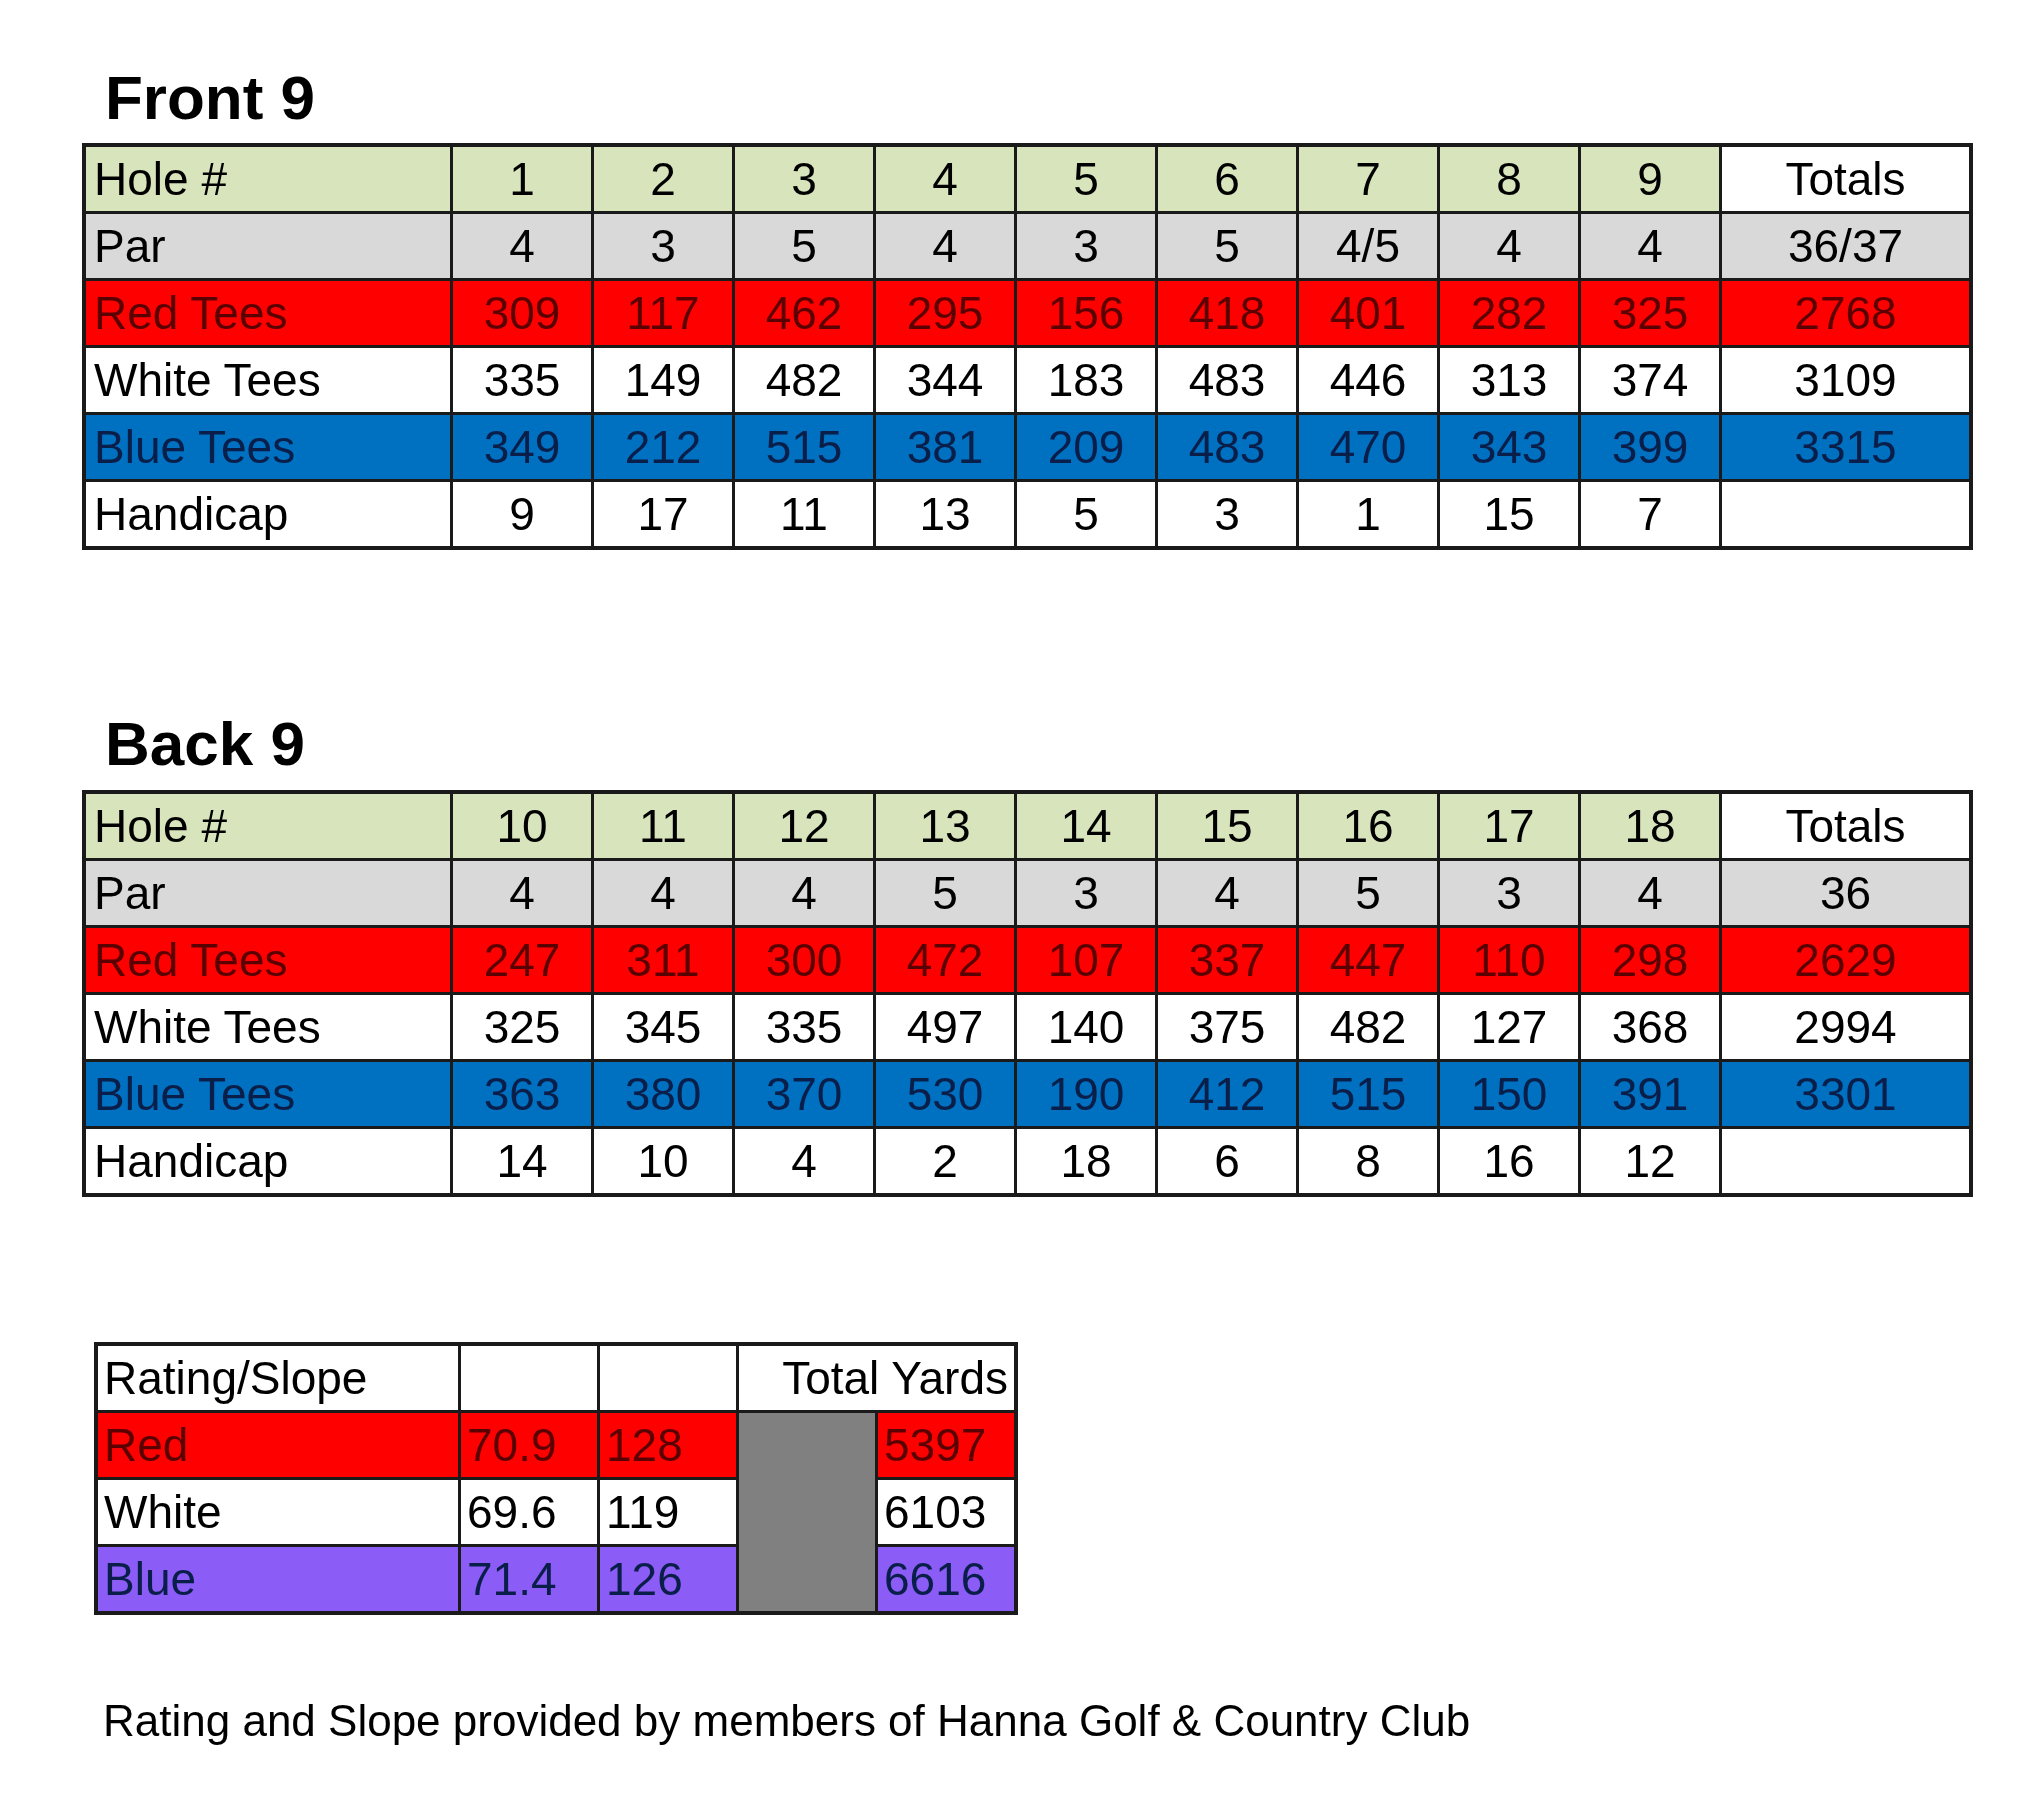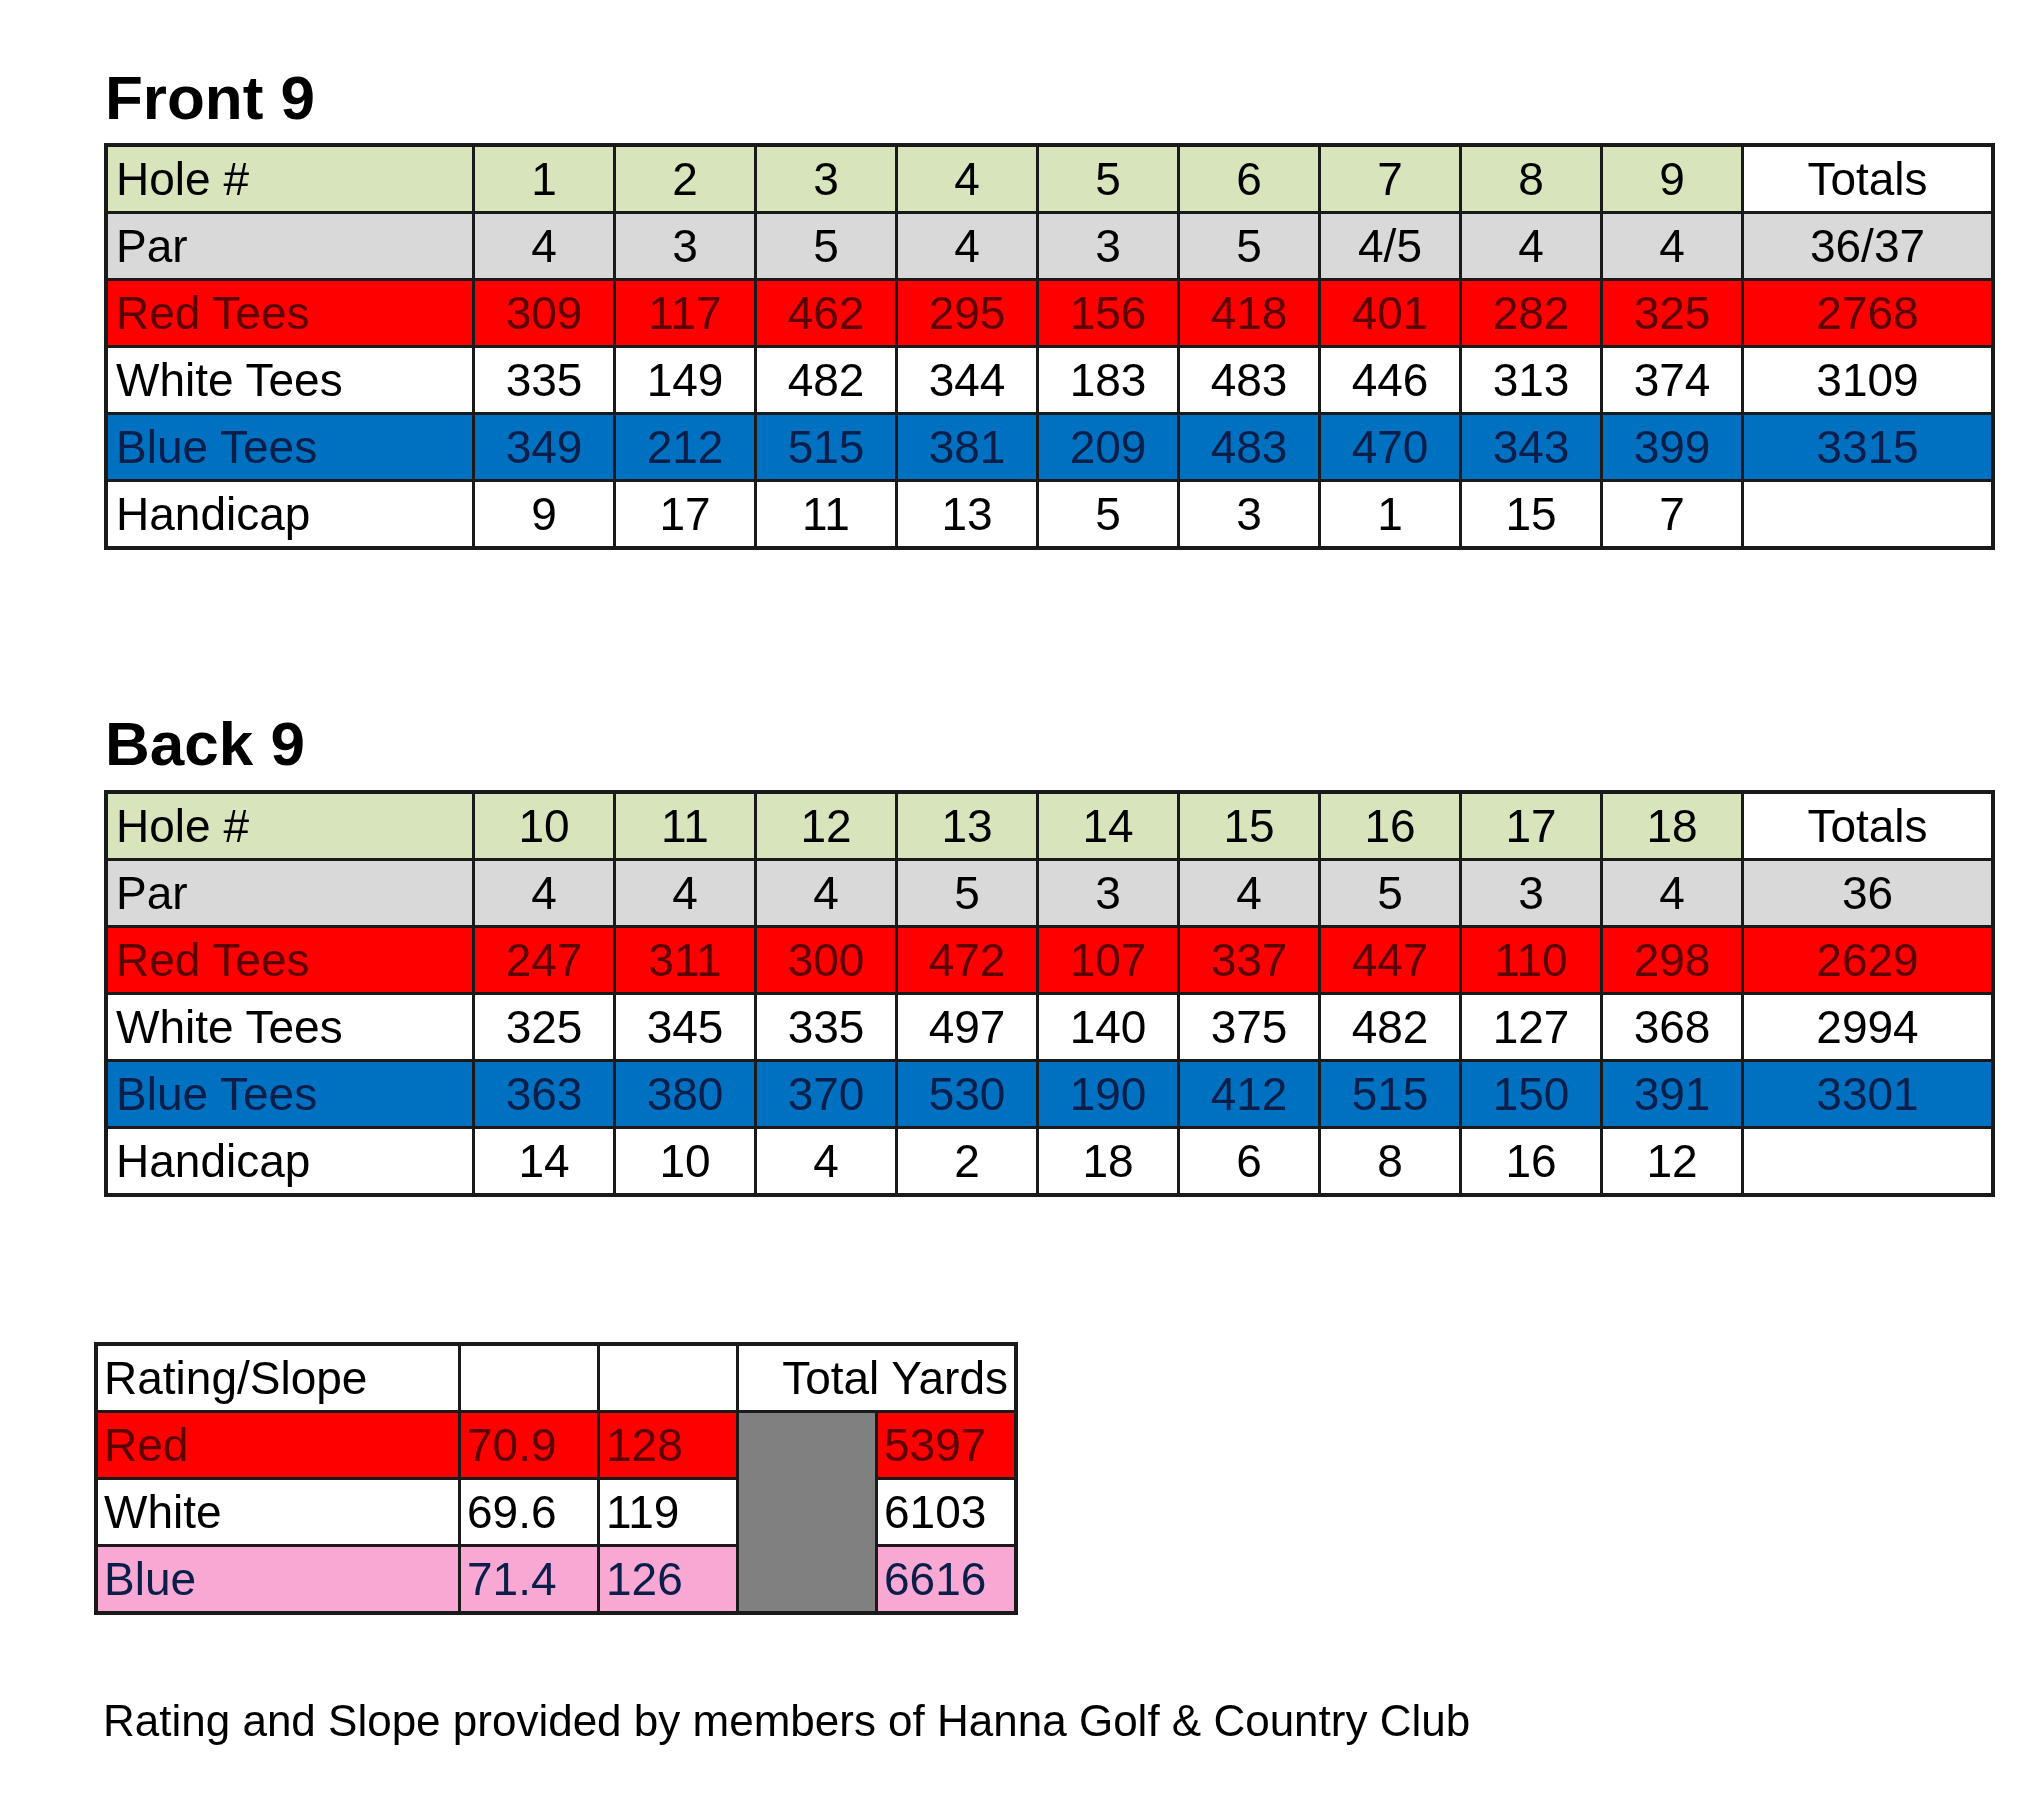--- a/index.html
+++ b/index.html
@@ -7,21 +7,21 @@
     width: 2038px; height: 1820px; position: relative;
     font-family: "Liberation Sans", "DejaVu Sans", sans-serif;
     color: #000;
   }
   .section-title {
     position: absolute; left: 105px;
     font-size: 62px; font-weight: bold; letter-spacing: 0px;
     margin: 0;
   }
   table.card {
-    position: absolute; left: 104px;
+    position: absolute; left: 82px;
     border-collapse: collapse;
     border: 4px solid #1a1a1a;
   }
   table.card td {
     border: 3px solid #1a1a1a;
     height: 64px; padding: 0 8px;
     font-size: 46px; line-height: 1;
     text-align: center; white-space: nowrap;
   }
   table.card td.label { text-align: left; width: 348px; }
@@ -46,21 +46,21 @@
     font-size: 46px; line-height: 1; white-space: nowrap; margin-left: 12px;
   }
   table.rating td.label { width: 348px; text-align: left; }
   table.rating td.val { width: 124px; text-align: left; }
   table.rating td.gray { width: 124px; background: #808080; }
   table.rating td.yards { width: 124px; text-align: left; }
   table.rating tr.head td { background: #fff; }
   table.rating tr.head td.ty { text-align: right; }
   table.rating tr.red td { background: #ff0000; color: #5a0000; }
   table.rating tr.white td { background: #fff; color: #000; }
-  table.rating tr.blue td { background: #f9a8d4; color: #0a1e4a; }
+  table.rating tr.blue td { background: #8b5cf6; color: #0a1e4a; }
   table.rating td.gray { background: #808080 !important; }
 
   .footnote {
     position: absolute; left: 103px; top: 1696px;
     font-size: 44px; margin: 0;
   }
 </style>
 </head>
 <body>
 

